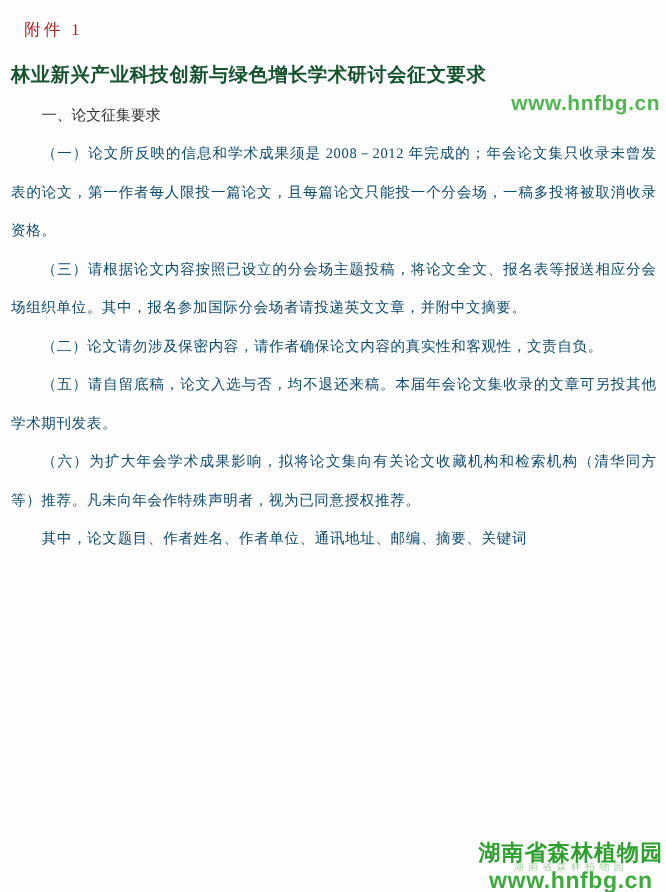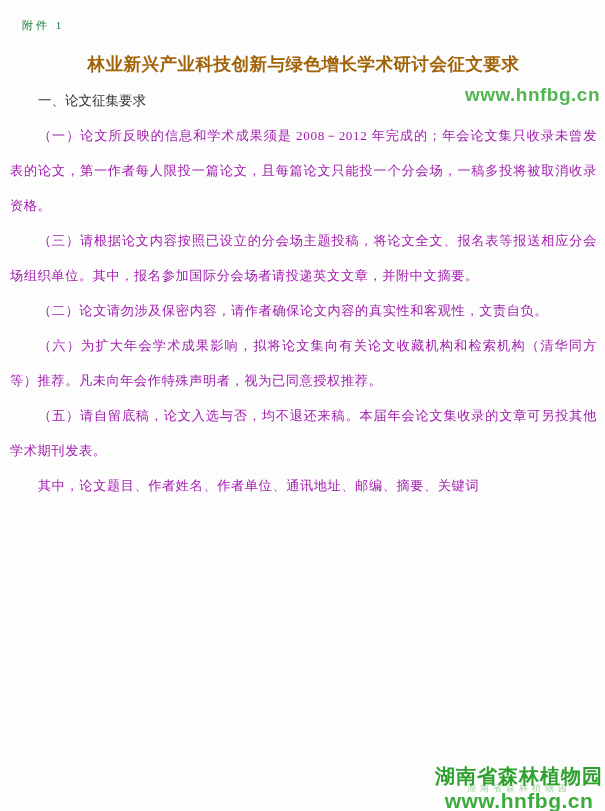--- a/index.html
+++ b/index.html
@@ -8,50 +8,49 @@
     background: #fdfdfd;
     position: relative;
     overflow: hidden;
     font-family: "Liberation Serif", "DejaVu Serif", serif;
     color: #3d3d3d;
   }
   .doc {
     padding: 14px 8px 0 10px;
   }
   .attachment-label {
-    font-size: 11px;
+    font-size: 15px;
     letter-spacing: 3px;
     margin: 4px 0 0 12px;
-    color: #15803d;
+    color: #b91c1c;
   }
   .doc-title {
-    text-align: center;
     font-size: 17.5px;
     font-weight: bold;
-    color: #a16207;
+    color: #14532d;
     letter-spacing: 0.5px;
     margin-top: 18px;
     line-height: 26px;
   }
   .section-heading {
     font-weight: normal;
     font-size: 13.5px;
     color: #333;
     padding-left: 28px;
     line-height: 35px;
     margin-top: 6px;
   }
   .para {
     font-size: 13.2px;
     line-height: 35px;
     text-align: justify;
     text-indent: 28px;
     letter-spacing: 0.6px;
     margin: 0;
-    color: #a21caf;
+    color: #0c4a6e;
   }
   .watermark-top {
     position: absolute;
     top: 84px; right: 5px;
     font-family: "Liberation Sans", "DejaVu Sans", sans-serif;
     font-size: 19px;
     font-weight: bold;
     color: #3fae3f;
     opacity: 0.9;
     letter-spacing: 0.5px;
@@ -97,22 +96,22 @@
 
   <div class="attachment-label">附件 1</div>
 
   <div class="doc-title">林业新兴产业科技创新与绿色增长学术研讨会征文要求</div>
 
   <div class="section-heading">一、论文征集要求</div>
 
   <p class="para">（一）论文所反映的信息和学术成果须是 2008－2012 年完成的；年会论文集只收录未曾发表的论文，第一作者每人限投一篇论文，且每篇论文只能投一个分会场，一稿多投将被取消收录资格。</p>
   <p class="para">（三）请根据论文内容按照已设立的分会场主题投稿，将论文全文、报名表等报送相应分会场组织单位。其中，报名参加国际分会场者请投递英文文章，并附中文摘要。</p>
   <p class="para">（二）论文请勿涉及保密内容，请作者确保论文内容的真实性和客观性，文责自负。</p>
+  <p class="para">（五）请自留底稿，论文入选与否，均不退还来稿。本届年会论文集收录的文章可另投其他学术期刊发表。</p>
   <p class="para">（六）为扩大年会学术成果影响，拟将论文集向有关论文收藏机构和检索机构（清华同方等）推荐。凡未向年会作特殊声明者，视为已同意授权推荐。</p>
-  <p class="para">（五）请自留底稿，论文入选与否，均不退还来稿。本届年会论文集收录的文章可另投其他学术期刊发表。</p>
 
 
   <p class="para">其中，论文题目、作者姓名、作者单位、通讯地址、邮编、摘要、关键词</p>
 
 </div>
 
 <div class="watermark-top">www.hnfbg.cn</div>
 
 <div class="watermark-bottom">
   <span class="wm-name">湖南省森林植物园</span>

